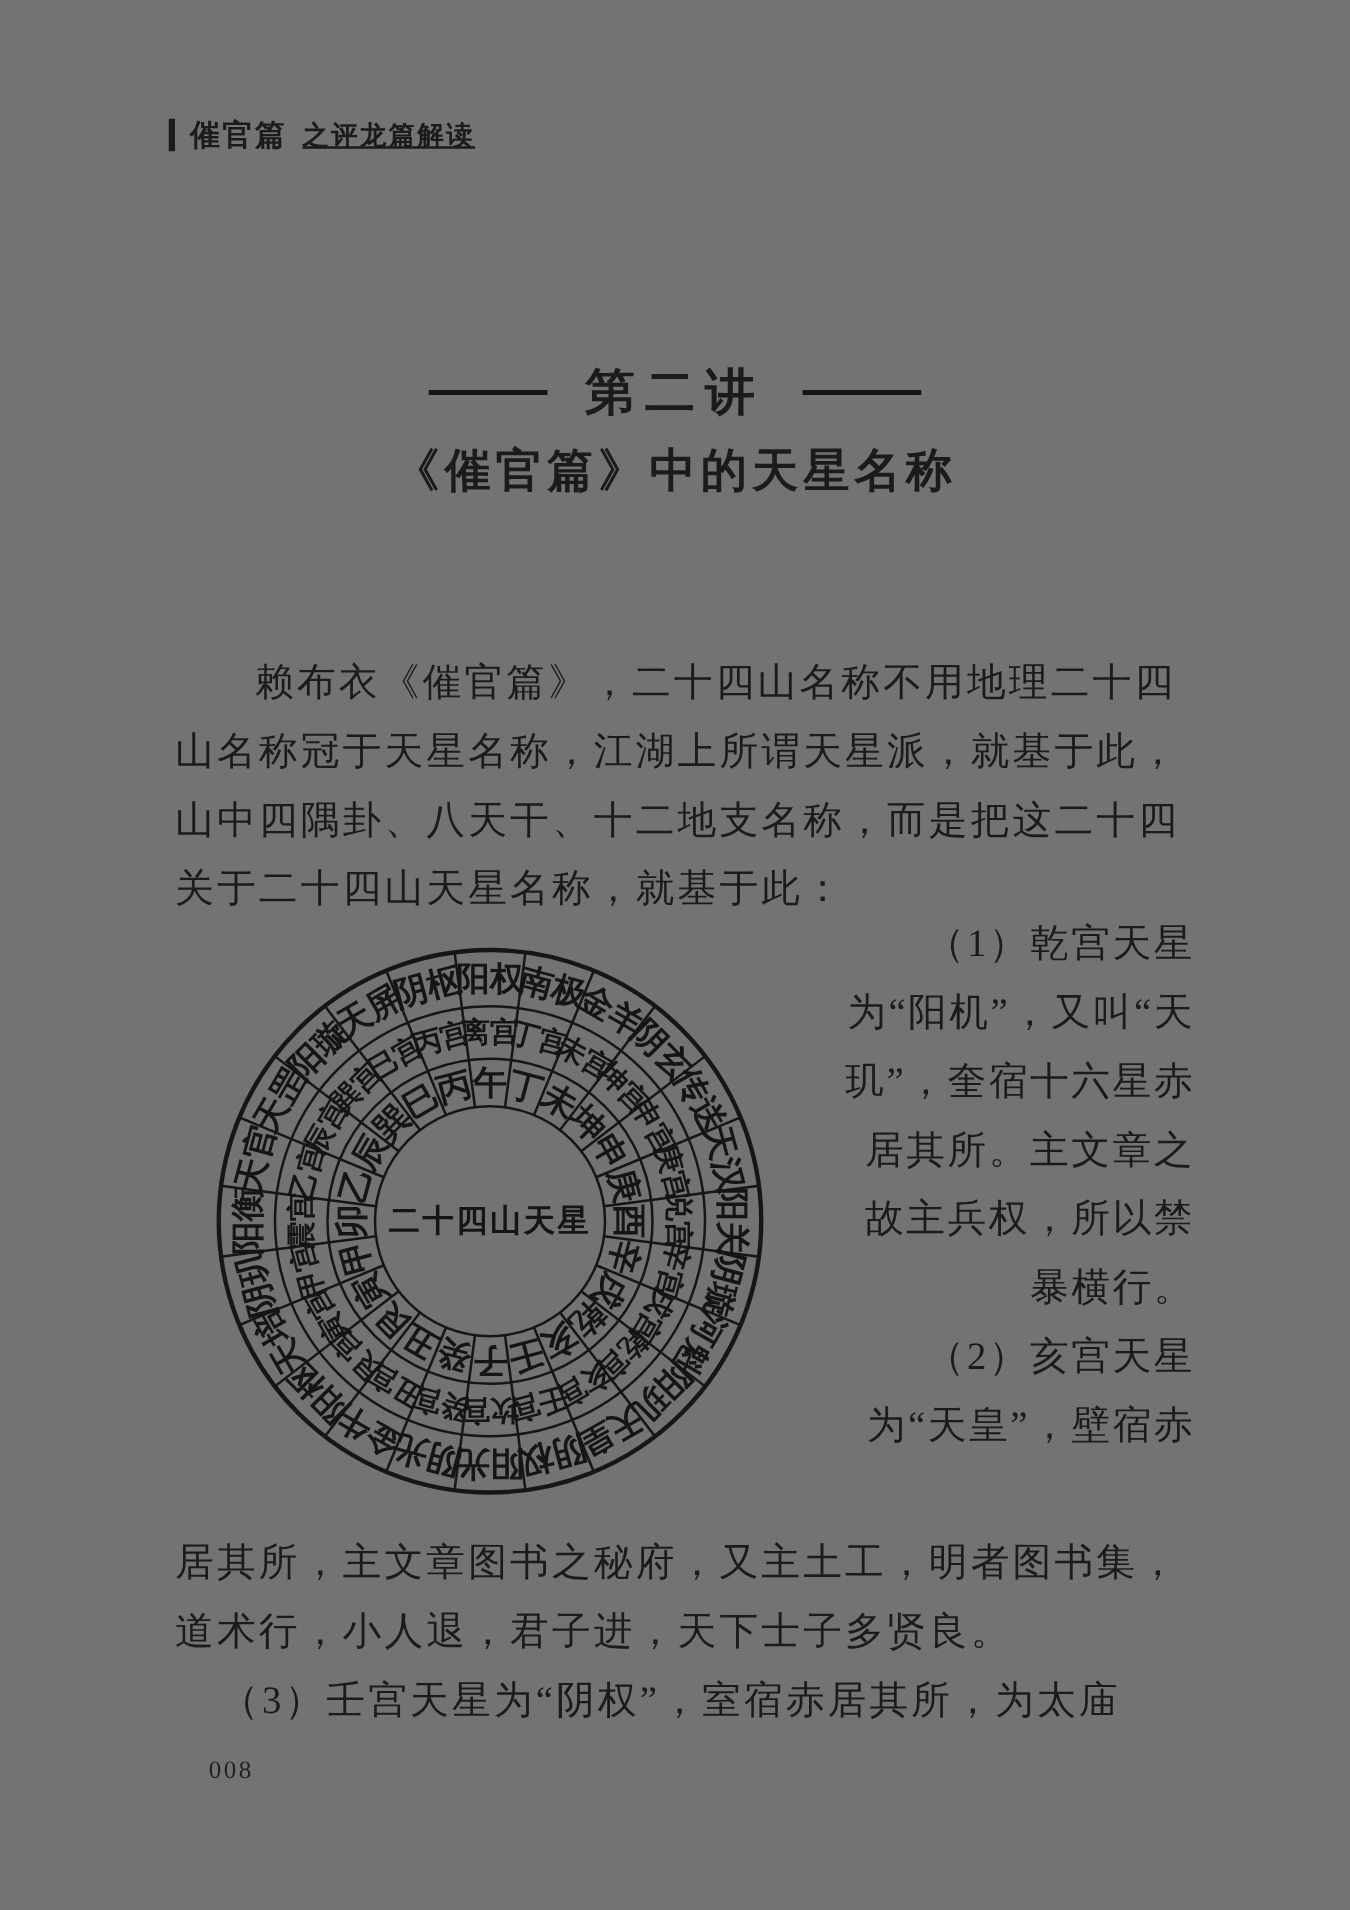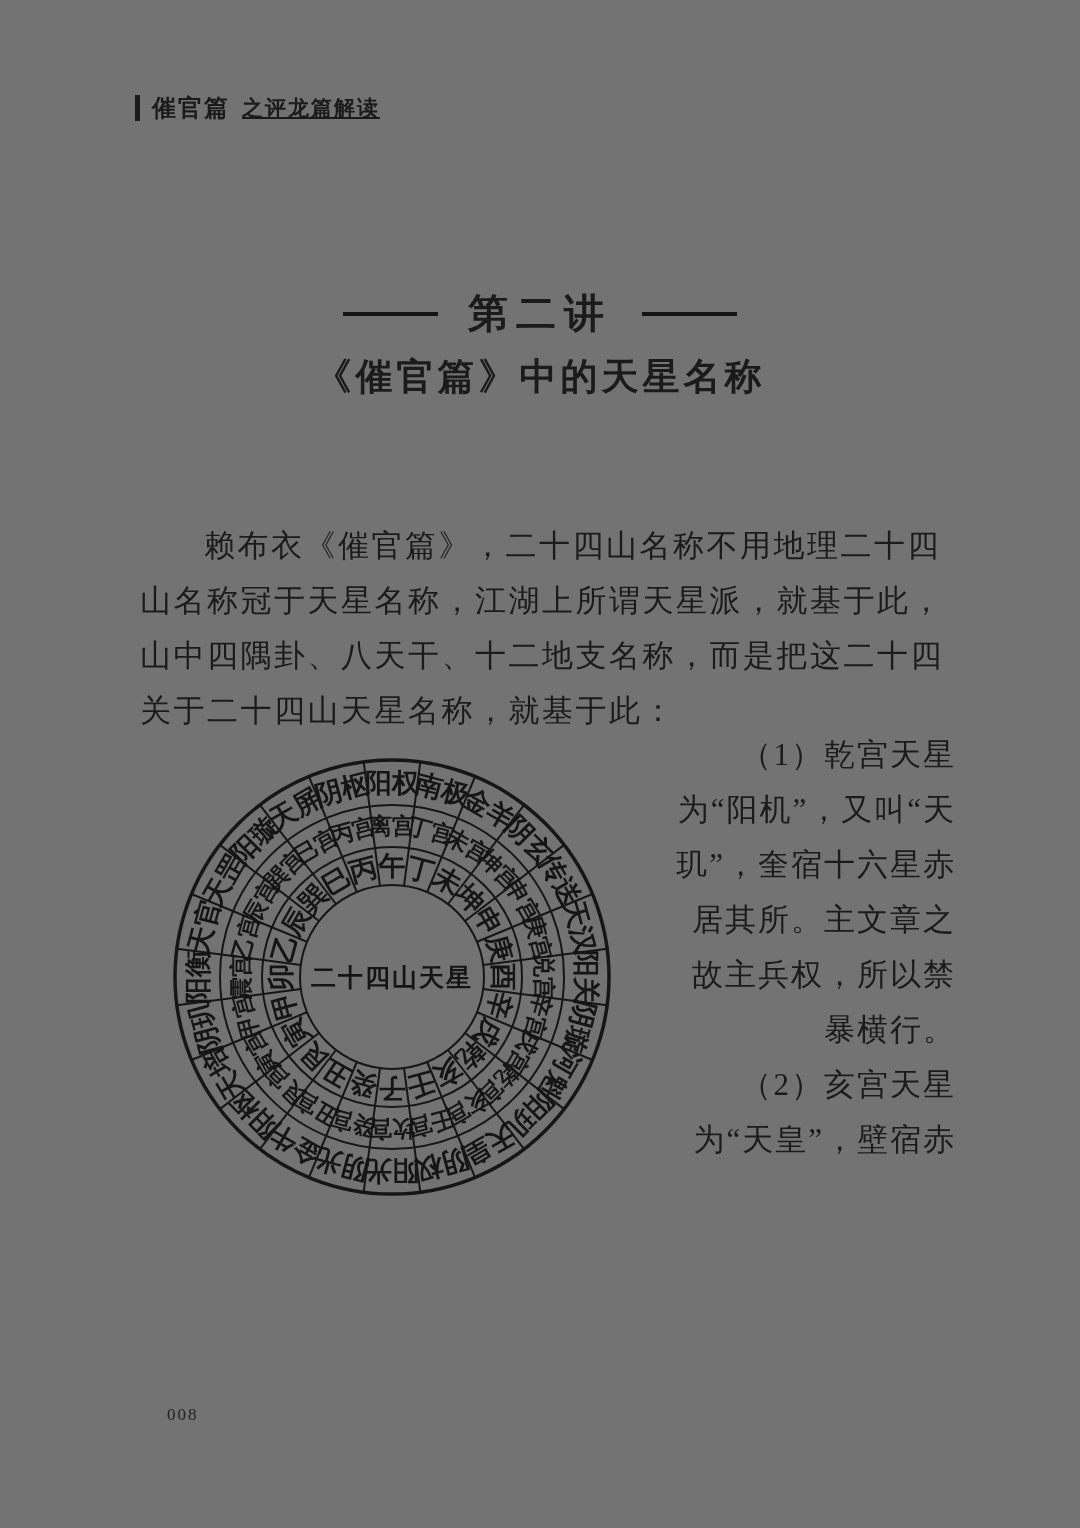--- a/index.html
+++ b/index.html
@@ -32,21 +32,21 @@
   .intro{position:absolute;top:518px;left:140px;width:810px;}
   .indent{text-indent:64px;}
 
   .right-col{position:absolute;top:727px;left:638px;width:318px;}
   .right-col .textline{letter-spacing:2px;text-align:right;}
 
   .bottom-block{position:absolute;top:1222px;left:140px;width:816px;}
   .indent-sm{text-indent:36px;}
 
   .page-number{position:absolute;top:1405px;left:167px;
-    font-size:17px;letter-spacing:2px;color:#222;}
+    font-size:20px;letter-spacing:2px;color:#222;}
 
   
   .diagram-wrap{position:absolute;top:756px;left:171px;width:442px;height:442px;}
   svg text{font-family:"Liberation Serif", serif;fill:#151515;}
 </style>
 </head>
 <body>
 
 <div class="page">
 
@@ -178,16 +178,21 @@
     <div class="textline indent">（1）乾宫天星</div>
     <div class="textline">为“阳机”，又叫“天</div>
     <div class="textline">玑”，奎宿十六星赤</div>
     <div class="textline">居其所。主文章之</div>
     <div class="textline">故主兵权，所以禁</div>
     <div class="textline">暴横行。</div>
     <div class="textline indent">（2）亥宫天星</div>
     <div class="textline">为“天皇”，壁宿赤</div>
   </div>
 
+  <div class="bottom-block">
+    <div class="textline">居其所，主文章图书之秘府，又主土工，明者图书集，</div>
+    <div class="textline">道术行，小人退，君子进，天下士子多贤良。</div>
+    <div class="textline indent-sm">（3）壬宫天星为“阴权”，室宿赤居其所，为太庙</div>
+  </div>
 
   <div class="page-number">008</div>
 
 </div>
 
 </body></html>

